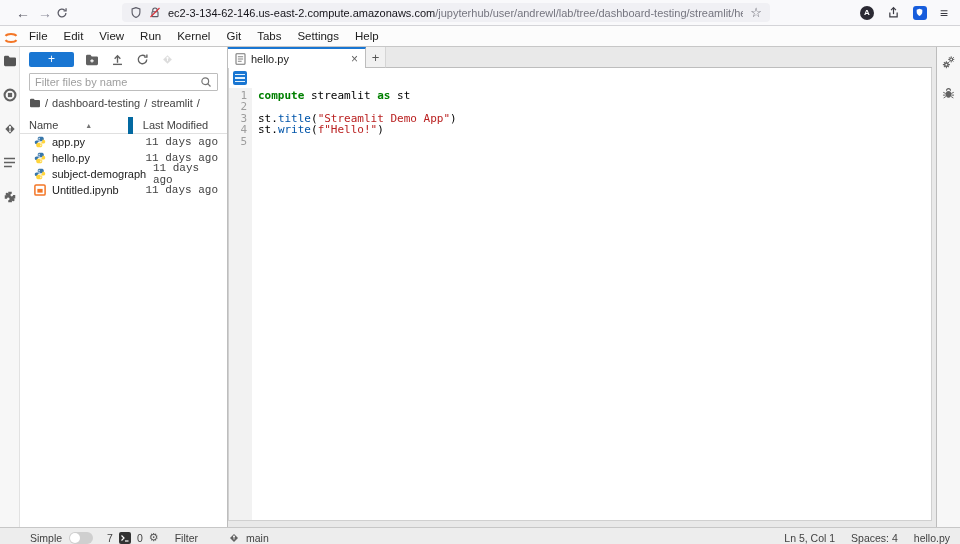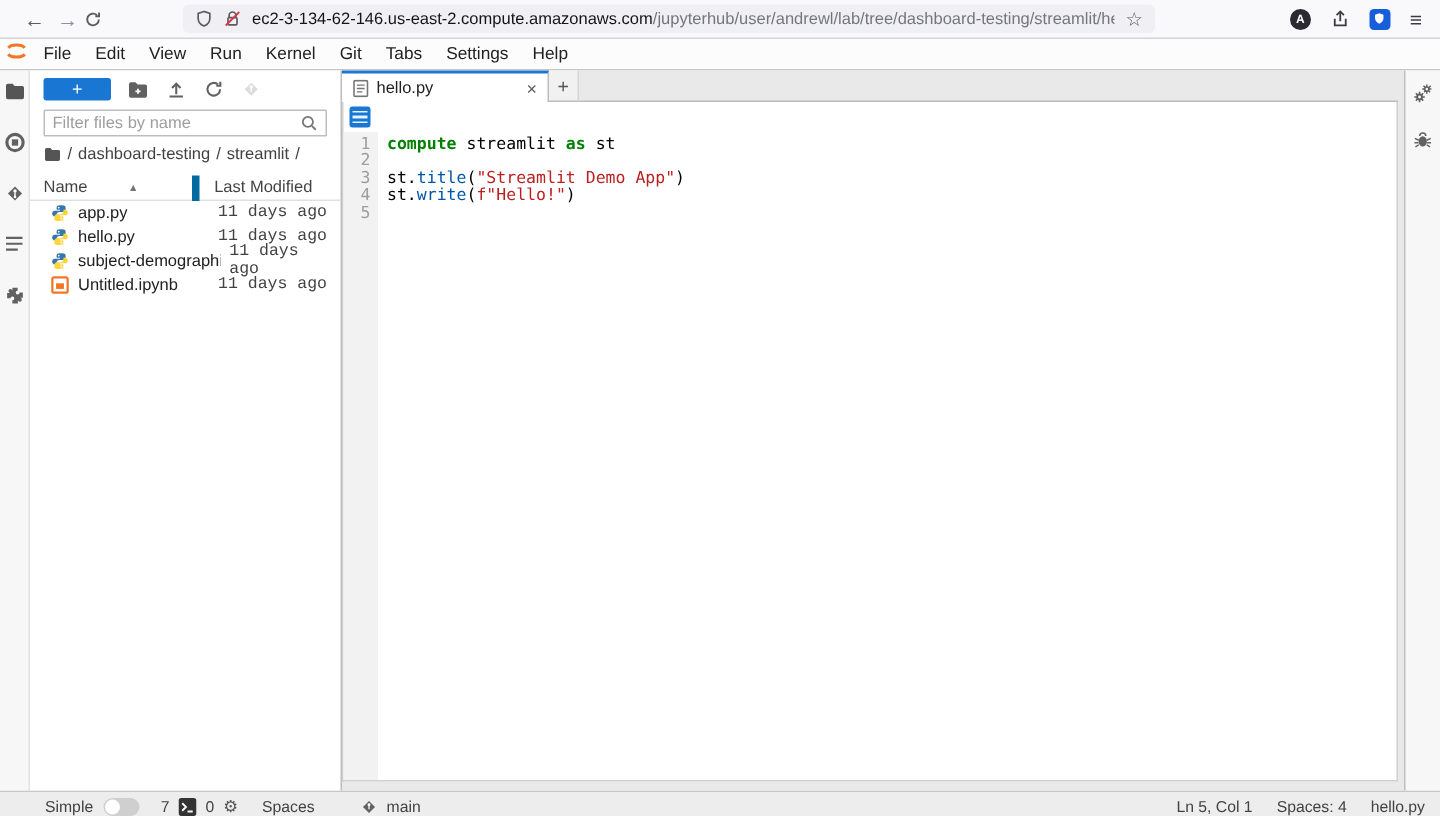--- a/index.html
+++ b/index.html
@@ -15,21 +15,21 @@
   .url-host { color:#15141a; }
   .url-path { color:#75757f; }
   .star { color:#5b5b66; font-size:13px; }
   .brw-right { margin-left:auto; display:flex; align-items:center; gap:13px; }
   .acct-circle { width:14px; height:14px; border-radius:50%; background:#2b2a33; display:flex; align-items:center; justify-content:center; }
   .acct-circle span { color:#fff; font-size:8px; font-weight:bold; }
   .bw-ext { width:14px; height:14px; border-radius:3px; background:#175ddc; display:flex; align-items:center; justify-content:center; }
   .hamburger { color:#3b3b43; font-size:14px; }
 
   
-  .menu-bar { height:21px; background:#fcfcfc; border-bottom:1px solid #c7c7c7; display:flex; align-items:flex-start; }
+  .menu-bar { height:21px; background:#fcfcfc; border-bottom:1px solid #c7c7c7; display:flex; align-items:flex-end; }
   .jlogo { width:20px; display:flex; align-items:center; justify-content:center; margin-left:1px; }
   .menu-item { padding:0 8px; font-size:11.5px; color:#212121; line-height:20px; }
 
   
   .main { height:480px; display:flex; }
   .left-strip { width:20px; background:#f7f7f7; border-right:1px solid #e2e2e2; display:flex; flex-direction:column; align-items:center; padding-top:6px; gap:19px; }
   .strip-icon { width:15px; height:15px; display:flex; align-items:center; justify-content:center; }
 
   
   .file-panel { width:208px; background:#fff; border-right:1px solid #bdbdbd; display:flex; flex-direction:column; }
@@ -344,21 +344,21 @@
   <div class="sb-group" style="margin-left:14px">
     <span>7</span>
     <svg class="term-icon" viewBox="0 0 12 12">
         <rect width="12" height="12" rx="2" fill="#333"></rect>
         <path d="M2.5 3.5 5 6 2.5 8.5" fill="none" stroke="#fff" stroke-width="1.2"></path>
         <path d="M6 9h3.5" stroke="#fff" stroke-width="1.2"></path>
       </svg>
     <span>0</span>
     <span class="kernel-icon">⚙</span>
   </div>
-  <span style="margin-left:16px">Spaces</span>
+  <span style="margin-left:16px">Filter</span>
   <div class="sb-group" style="margin-left:30px">
     <svg width="12" height="12" viewBox="0 0 16 16">
         <rect x="4.2" y="4.2" width="7.6" height="7.6" transform="rotate(45 8 8)" fill="#616161"></rect>
         <circle cx="8" cy="6" r="1.3" fill="#fff"></circle>
         <path d="M8 7v3" stroke="#fff" stroke-width="1.1"></path>
       </svg>
     <span>main</span>
   </div>
   <div class="sb-right">
     <span>Ln 5, Col 1</span>

